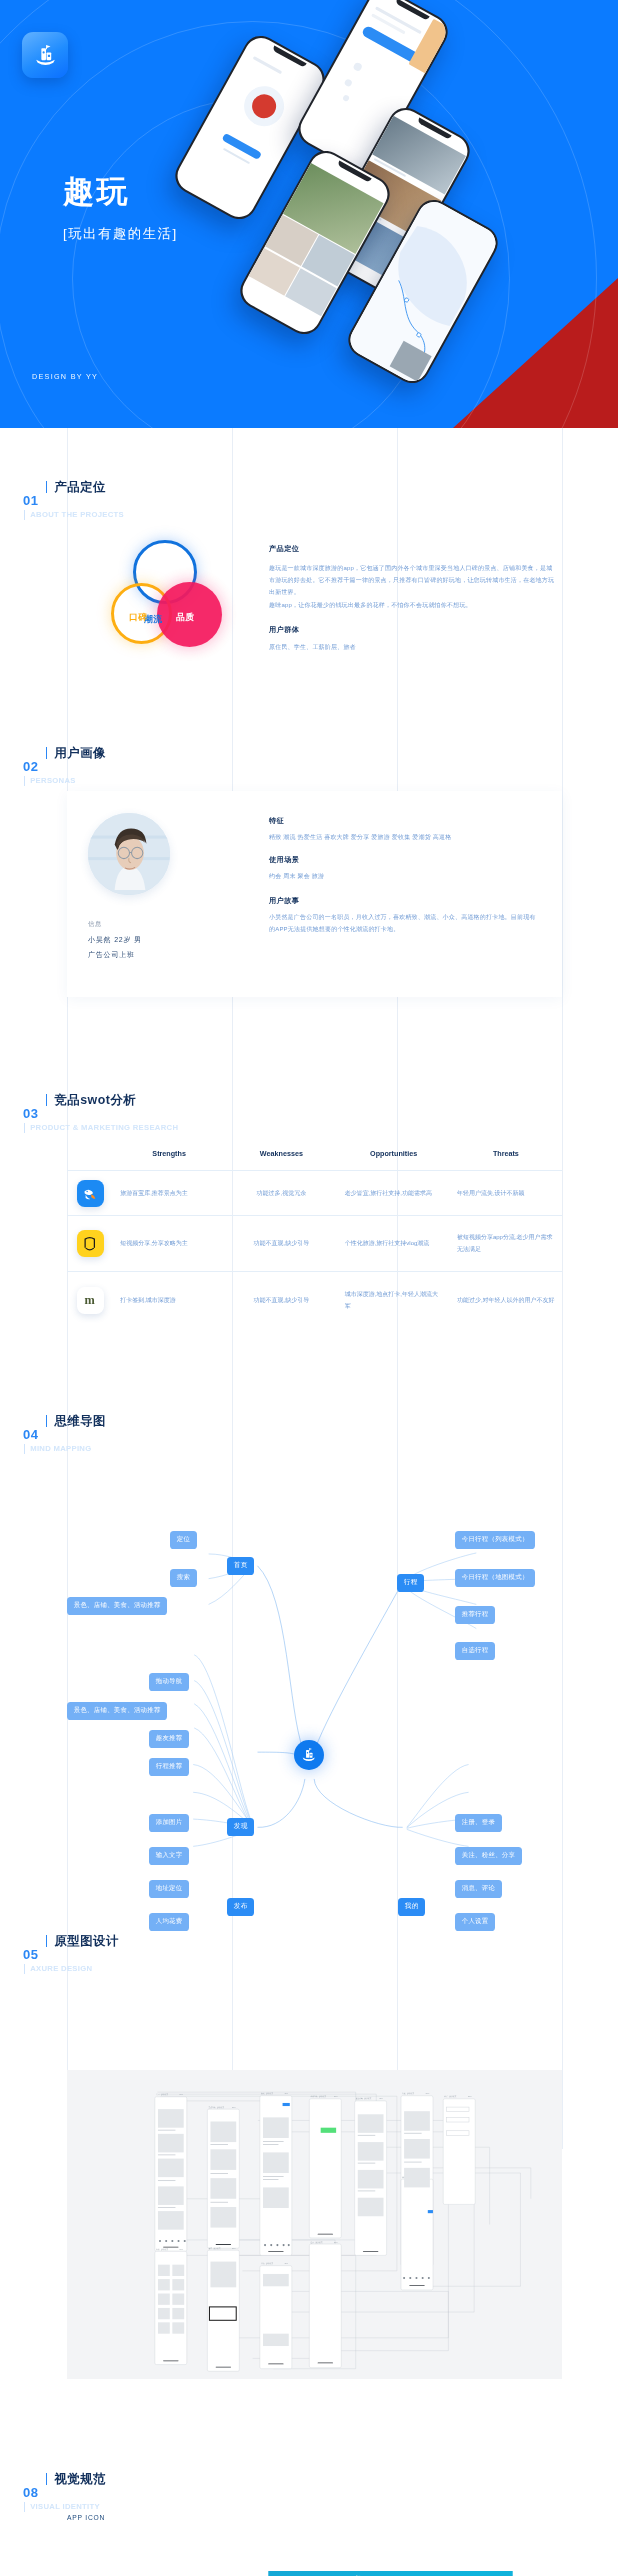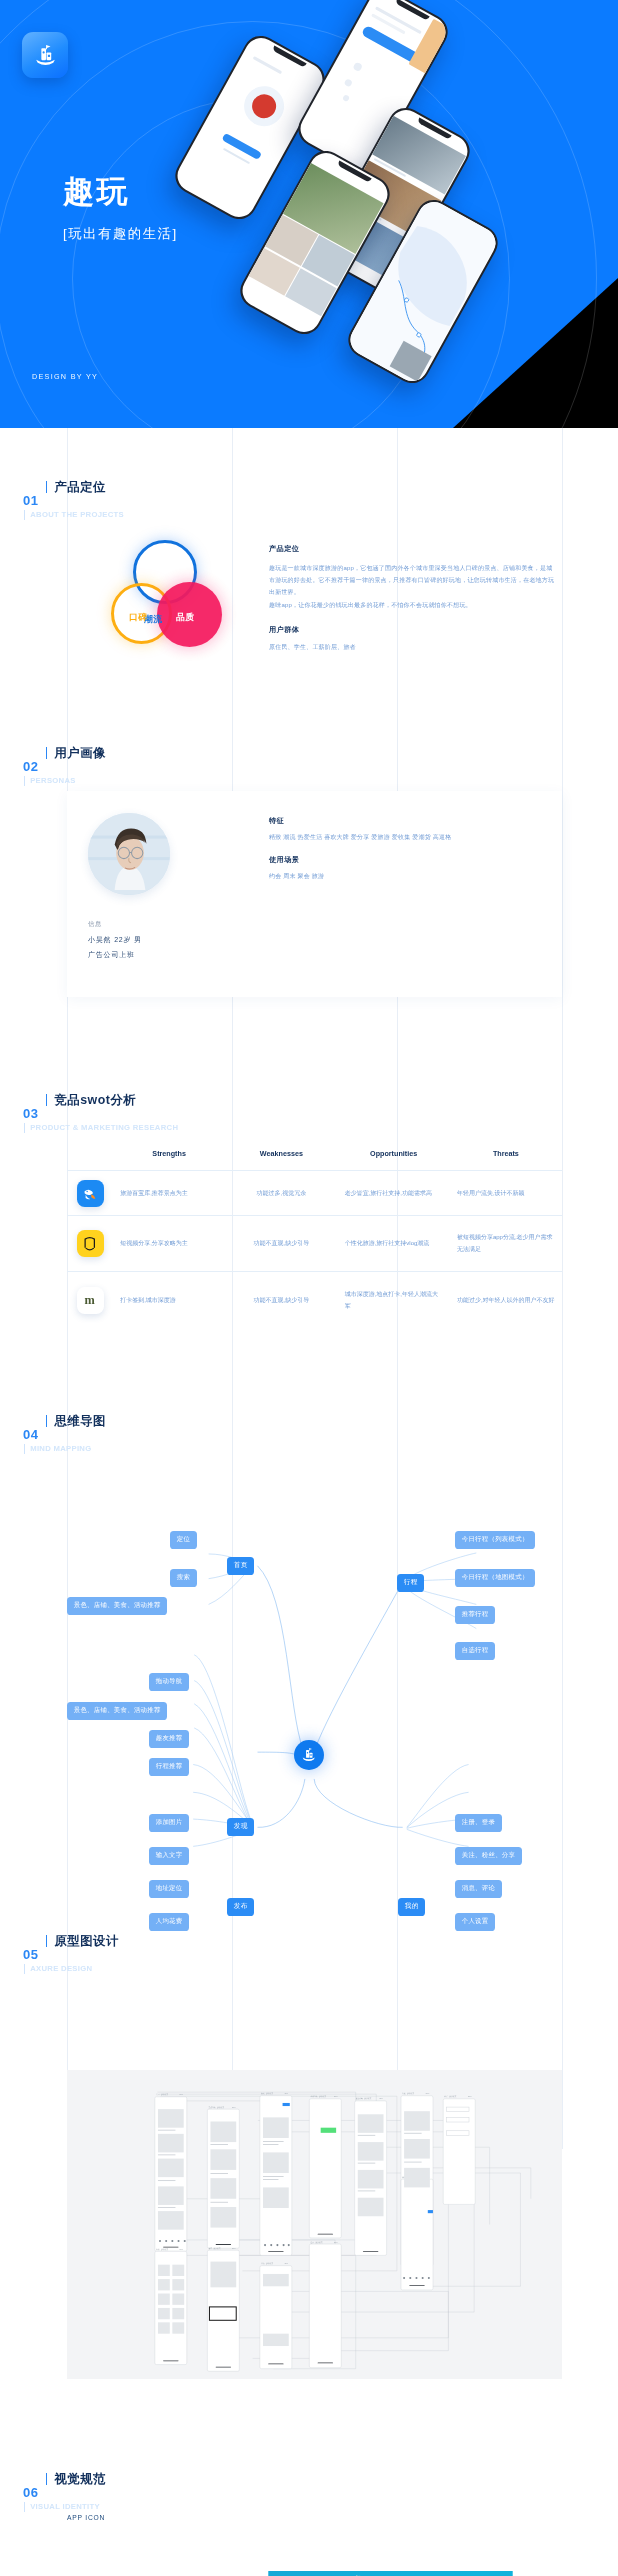--- a/index.html
+++ b/index.html
@@ -8,21 +8,21 @@
     width:618px; height:3073px; position:relative;
     font-family:"Liberation Sans","DejaVu Sans",sans-serif;
     color:#1b3a63; overflow:hidden;
   }
 
   
   .guides { position:absolute; left:0; top:428px; width:618px; height:1721px; pointer-events:none; z-index:1; }
   .guide-v { position:absolute; top:0; bottom:0; width:0.5px; background:#e8eef6; }
 
   
-  .hero { position:absolute; left:0; top:0; width:618px; height:428px; overflow:hidden; background:#000000; }
+  .hero { position:absolute; left:0; top:0; width:618px; height:428px; overflow:hidden; background:#b91c1c; }
   .hero-blue {
     position:absolute; left:0; top:0; width:618px; height:428px;
     background:#0b7bff;
     clip-path: polygon(0 0, 618px 0, 618px 278px, 453px 428px, 0 428px);
   }
   .hero-rings { position:absolute; left:-134px; top:-103px; width:773px; height:773px; }
   .hero-rings .ring { position:absolute; border:0.5px solid rgba(255,255,255,0.16); border-radius:50%; }
 
   .app-badge {
     position:absolute; left:22px; top:32px; width:46px; height:46px; border-radius:11.3px;
@@ -296,20 +296,24 @@
     <div class="ln">广告公司上班</div>
   </div>
 
   <div style="position:absolute; left:202px; top:64px; width:268px;">
     <div class="body-h">使用场景</div>
     <div class="body-p" style="margin-top:4.6px;">约会 周末 聚会 旅游</div>
   </div>
   <div style="position:absolute; left:202px; top:25px; width:268px;">
     <div class="body-h">特征</div>
     <div class="body-p" style="margin-top:4.6px;">精致 潮流 热爱生活 喜欢大牌 爱分享 爱旅游 爱收集 爱潮货 高逼格</div>
+  </div>
+  <div style="position:absolute; left:202px; top:105px; width:268px;">
+    <div class="body-h">用户故事</div>
+    <div class="body-p" style="margin-top:4.6px;">小昊然是广告公司的一名职员，月收入过万，喜欢精致、潮流、小众、高逼格的打卡地。目前现有的APP无法提供她想要的个性化潮流的打卡地。</div>
   </div>
 </div>
 
 <div class="sec-head" style="left:23px; top:1079px;">
   <div>
     <span class="sec-num">03</span>
     <span class="sec-divider"></span>
     <span class="sec-cn">竞品swot分析</span>
   </div>
   <div class="sec-en-row">
@@ -621,21 +625,21 @@
         <circle cx="666" cy="404" r="2"></circle>
         <circle cx="678" cy="404" r="2"></circle>
       <circle cx="690" cy="404" r="2"></circle>
         <circle cx="702" cy="404" r="2"></circle>
     </g>
   </svg>
 </div>
 
 <div class="sec-head" style="left:23px; top:2458px;">
   <div>
-    <span class="sec-num">06</span>
+    <span class="sec-num">08</span>
     <span class="sec-divider"></span>
     <span class="sec-cn">视觉规范</span>
   </div>
   <div class="sec-en-row">
     <span class="sec-en-bar"></span>
     <span class="sec-en">VISUAL IDENTITY</span>
   </div>
 </div>
 
 <div class="label-sm" style="position:absolute; left:67px; top:2514px; z-index:3;">APP ICON</div>

